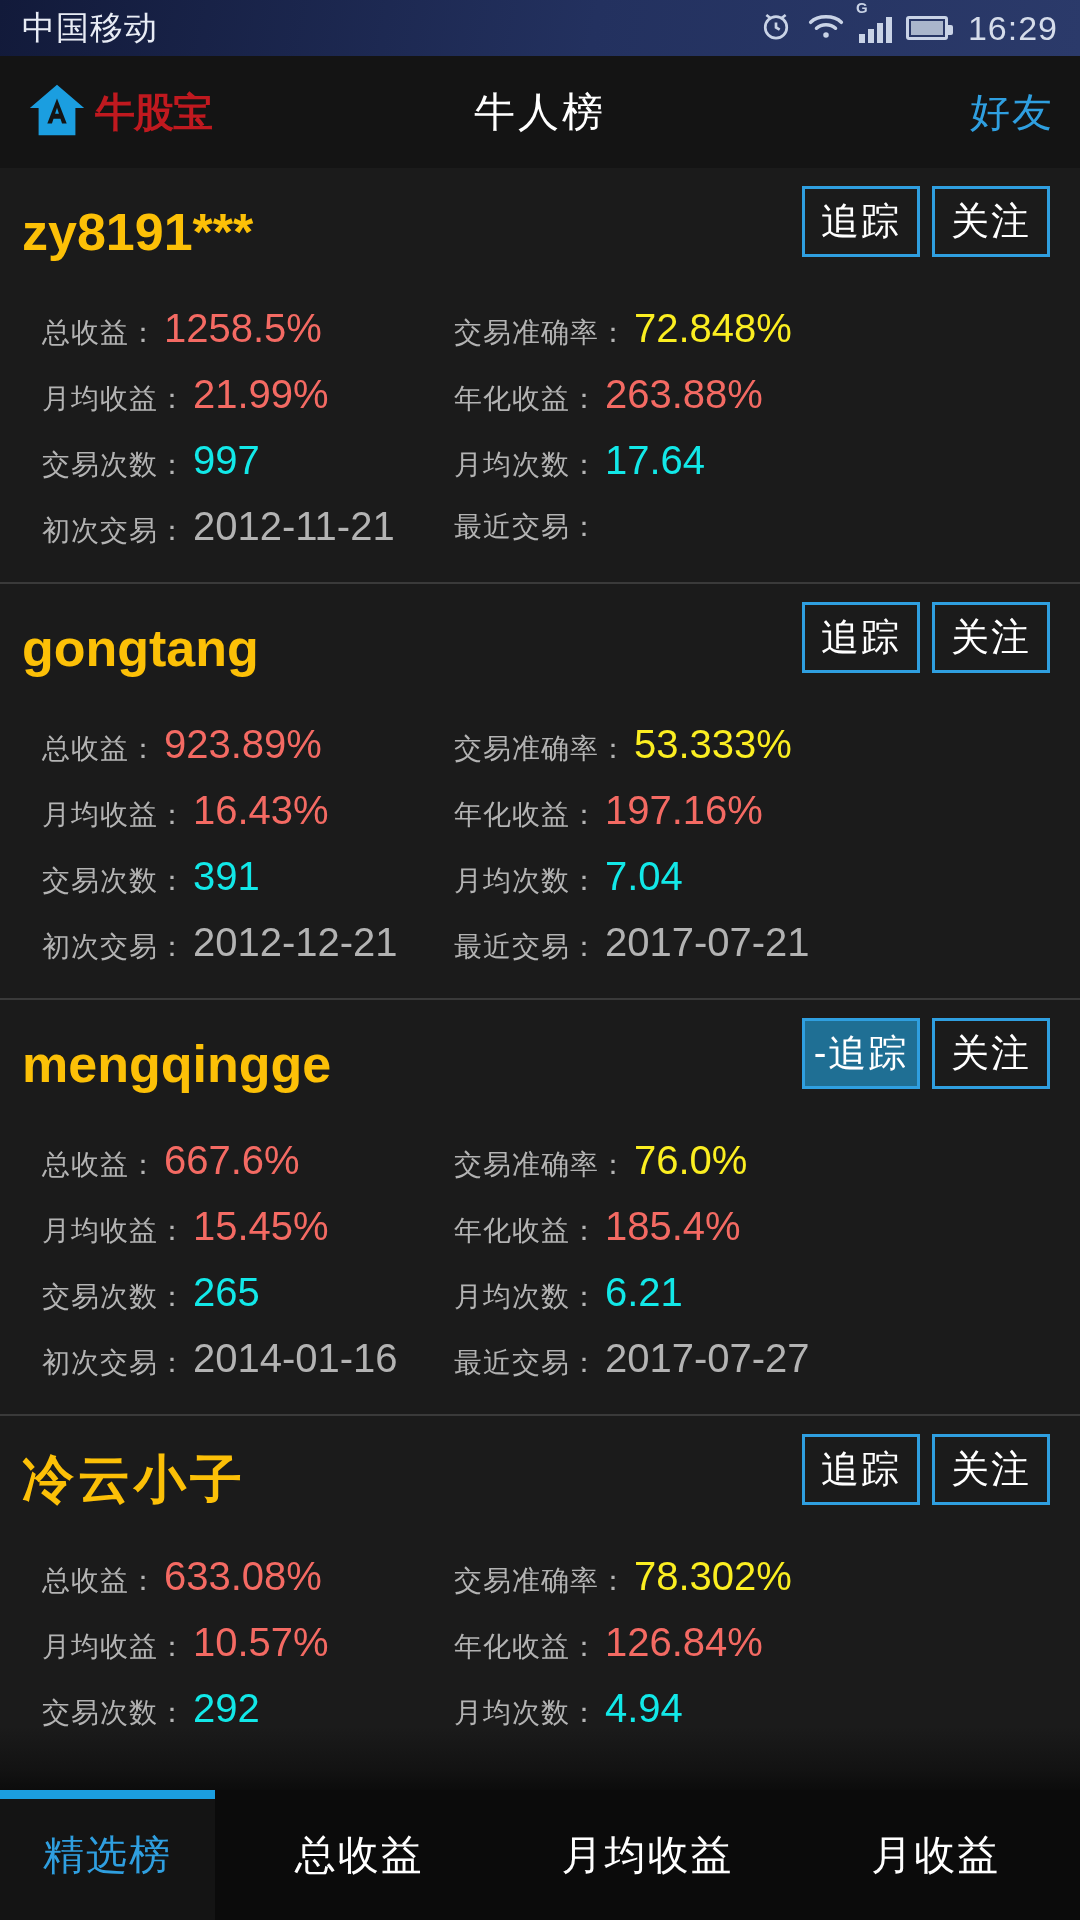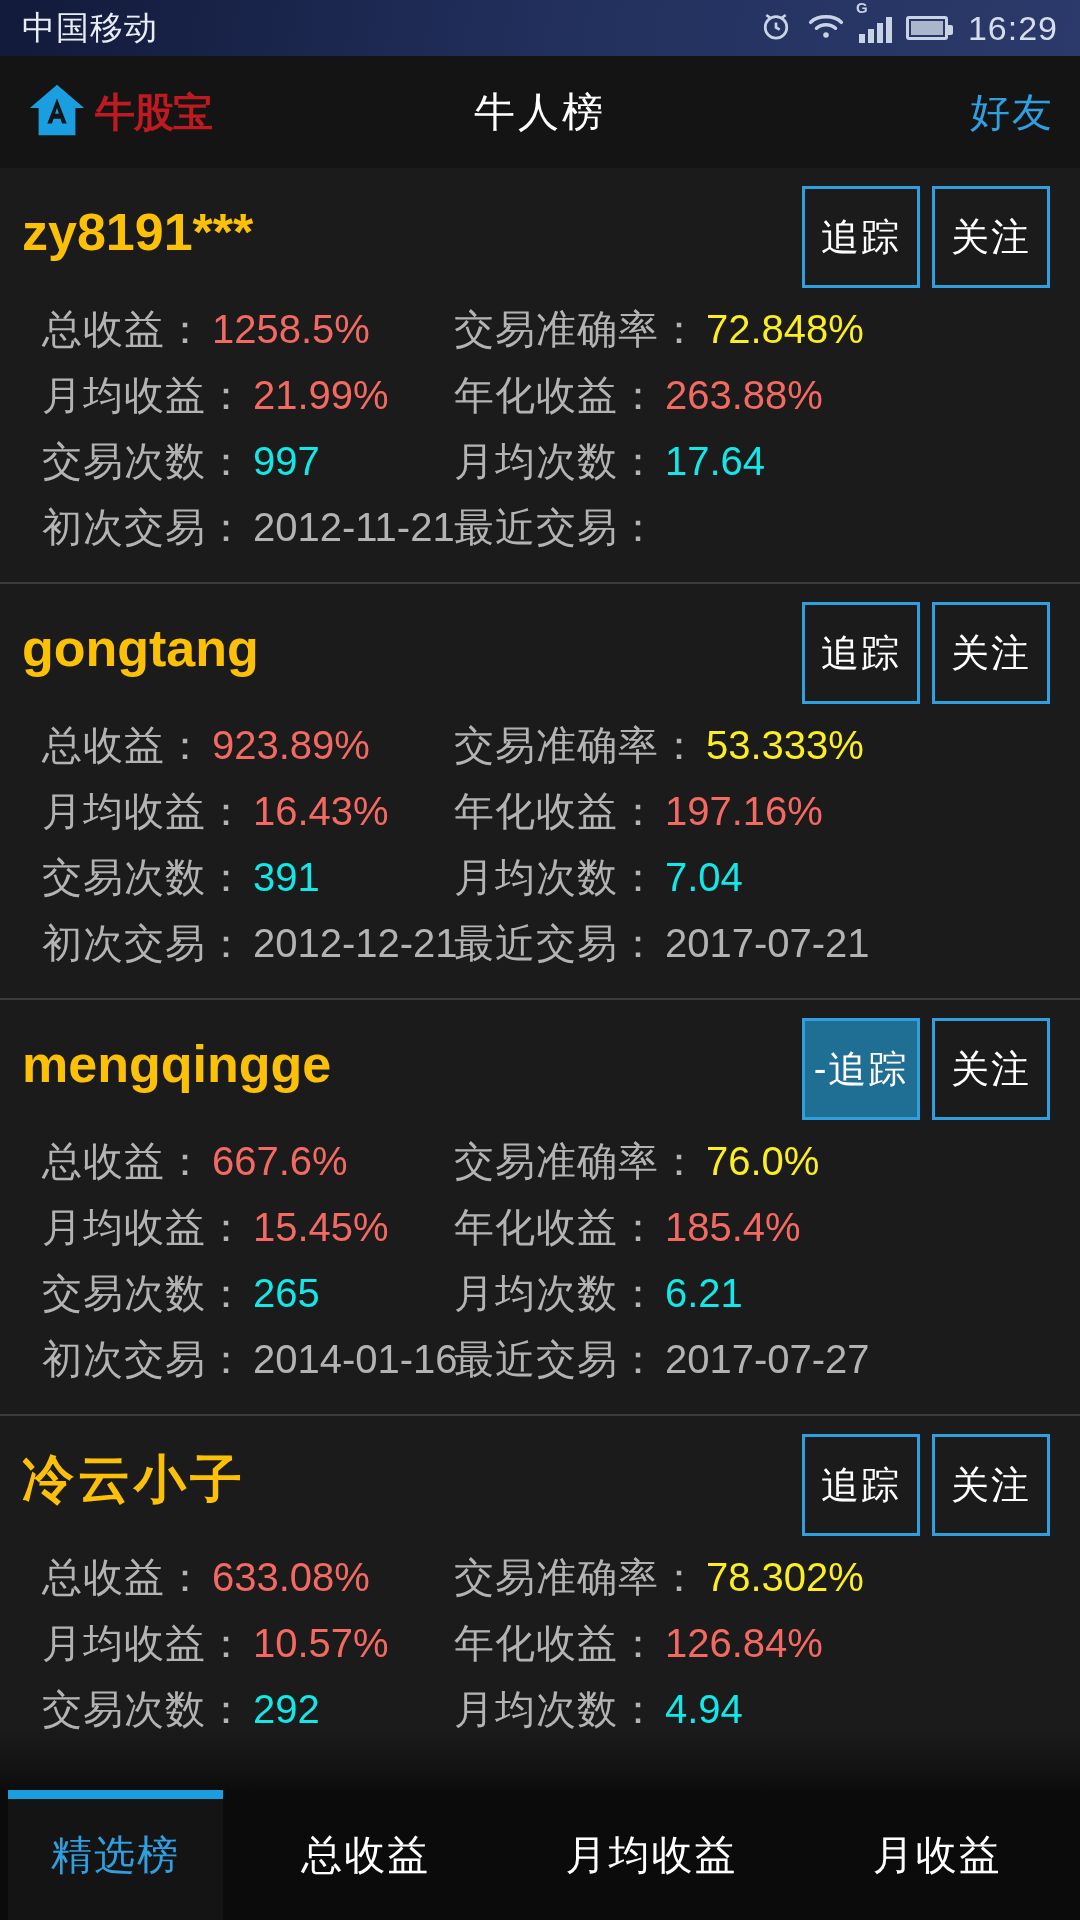--- a/index.html
+++ b/index.html
@@ -59,50 +59,50 @@
 
   .card-head { position:relative; height:128px; }
   .uname {
     position:absolute; left:22px; top:50%; transform:translateY(-50%);
     color:#fcc007; font-size:52px; font-weight:bold; letter-spacing:0px;
     white-space:nowrap;
   }
   .uname.cjk { letter-spacing:4px; }
   .btns { position:absolute; right:22px; top:18px; display:flex; gap:12px; }
   .btn {
-    width:118px; height:102px; border:3px solid #b91c1c; background:#1b1b1b;
+    width:118px; height:71px; border:3px solid #b91c1c; background:#1b1b1b;
     color:#ffffff; font-size:38px; letter-spacing:2px;
     display:flex; align-items:center; justify-content:center;
   }
   .btn.plain { border-color:#2f9fe0; }
   .btn.filled { background:#1f6f94; border-color:#2f9fe0; }
 
   .stats { padding:0 0 22px 0; }
   .srow { display:flex; height:66px; align-items:center; }
   .scell { display:flex; align-items:baseline; }
   .scell.left { width:454px; padding-left:42px; }
   .scell.right { padding-left:0px; }
-  .slabel { color:#b3b3b3; font-size:40px; letter-spacing:1px; white-space:nowrap; }
+  .slabel { color:#b3b3b3; font-size:28px; letter-spacing:1px; white-space:nowrap; }
   .sval { font-size:40px; margin-left:6px; white-space:nowrap; }
   .v-red { color:#f46a63; }
   .v-yellow { color:#fbee21; }
   .v-cyan { color:#12e8e8; }
   .v-gray { color:#b3b3b3; }
 
   
   .fade {
     position:absolute; left:0; right:0; bottom:0; height:64px;
     background:linear-gradient(to bottom, rgba(27,27,27,0) 0%, rgba(17,17,17,0.88) 70%, rgba(12,12,12,1) 100%);
     pointer-events:none; z-index:3;
   }
 
   
   .tabbar {
     position:absolute; left:0; bottom:0; width:1080px; height:130px;
-    background:#0b0b0b; display:flex; align-items:stretch;padding-left:8px;
+    background:#0b0b0b; display:flex; align-items:stretch;
   }
   .tab {
     flex:1 1 0; display:flex; align-items:center; justify-content:center;
     color:#ffffff; font-size:41px; letter-spacing:2px; position:relative;
     background:#0b0b0b;
   }
   .tab.active { color:#2f9fe0; background:#141414; flex:0 0 215px; }
   .tab.active:before {
     content:""; position:absolute; top:0; left:0; right:0; height:9px; background:#1b9ee0;
   }

